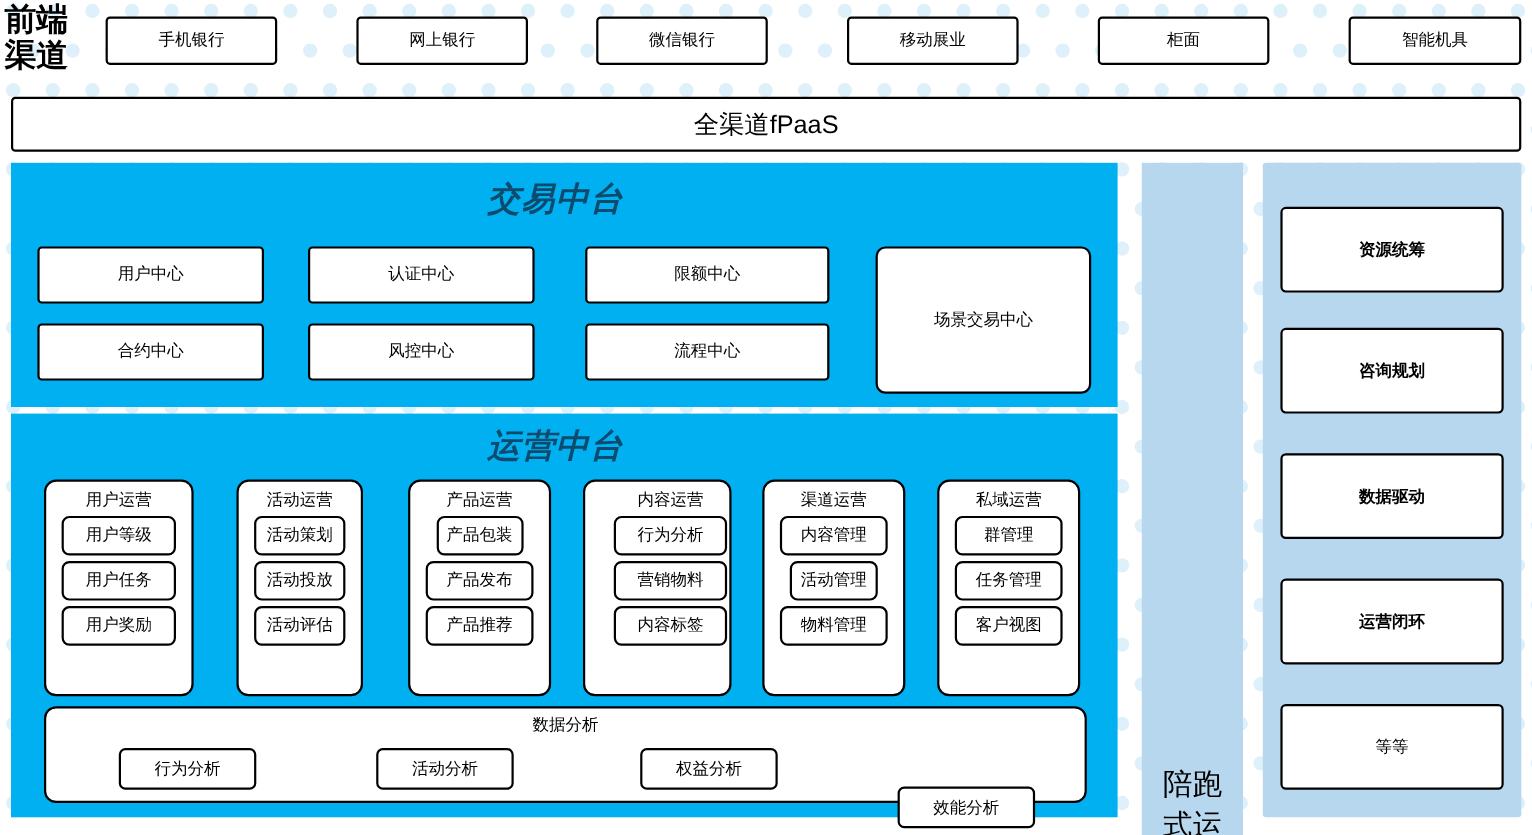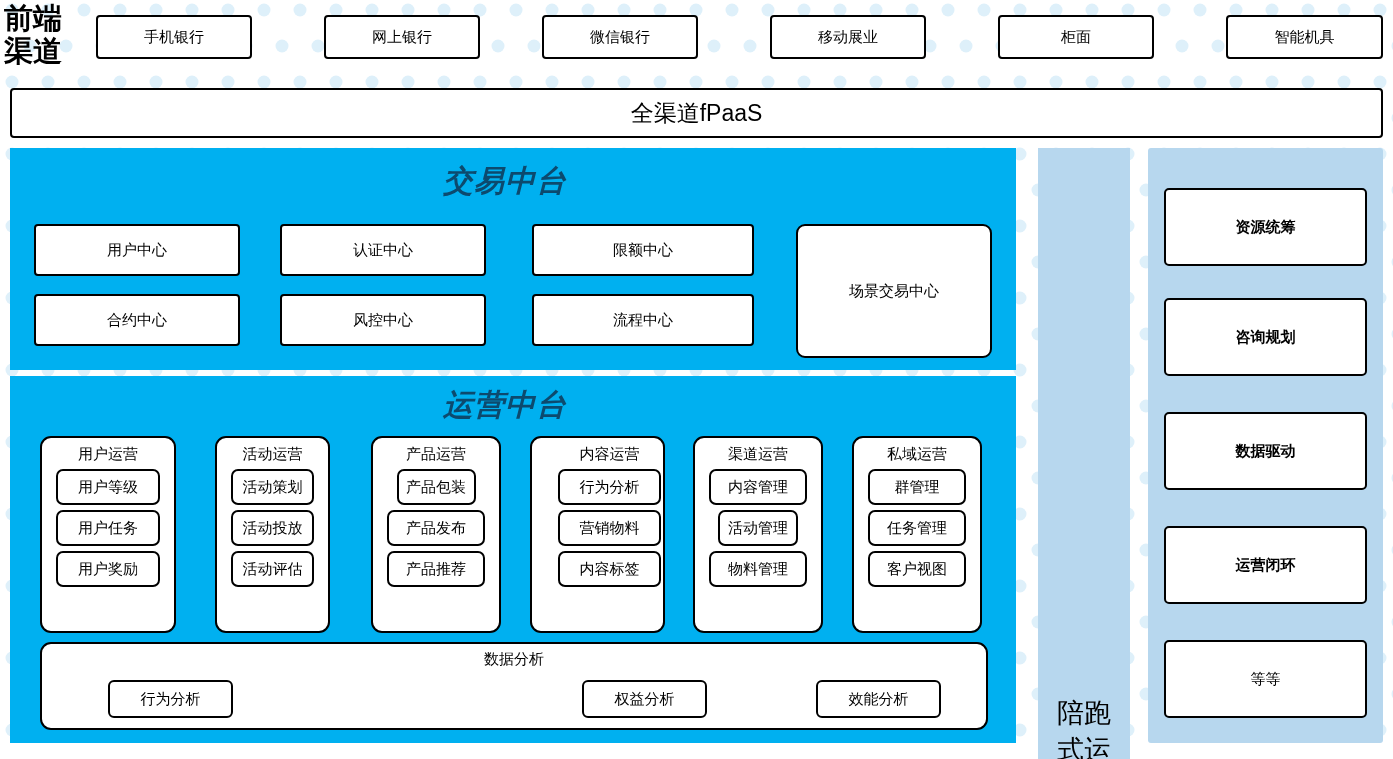--- a/index.html
+++ b/index.html
@@ -1170,22 +1170,23 @@
         <div class="ops-col-title">私域运营</div>
         <div class="ops-item" style="width: 98px;">群管理</div>
         <div class="ops-item" style="width: 98px;">任务管理</div>
         <div class="ops-item" style="width: 98px;">客户视图</div>
       </div>
     </div>
 
   <div id="data-analysis">
     <div id="da-title">数据分析</div>
   <div class="da-item" style="left: 66px;">行为分析</div>
+      <div class="da-item" style="left: 300px;">活动分析</div>
       <div class="da-item" style="left: 540px;">权益分析</div>
-      <div class="da-item" style="left: 774px;">效能分析</div>
+      <div class="da-item" style="left: 774px; margin-top: 35px;">效能分析</div>
     </div>
 
   <div id="service-col">
     <div id="service-col-text">陪跑式运营服务</div>
   </div>
 
   <div id="right-panel">
       <div class="rp-box" style="top: 40px; text-align: right;">资源统筹</div>
       <div class="rp-box" style="top: 150px;">咨询规划</div>
       <div class="rp-box" style="top: 264px;">数据驱动</div>

